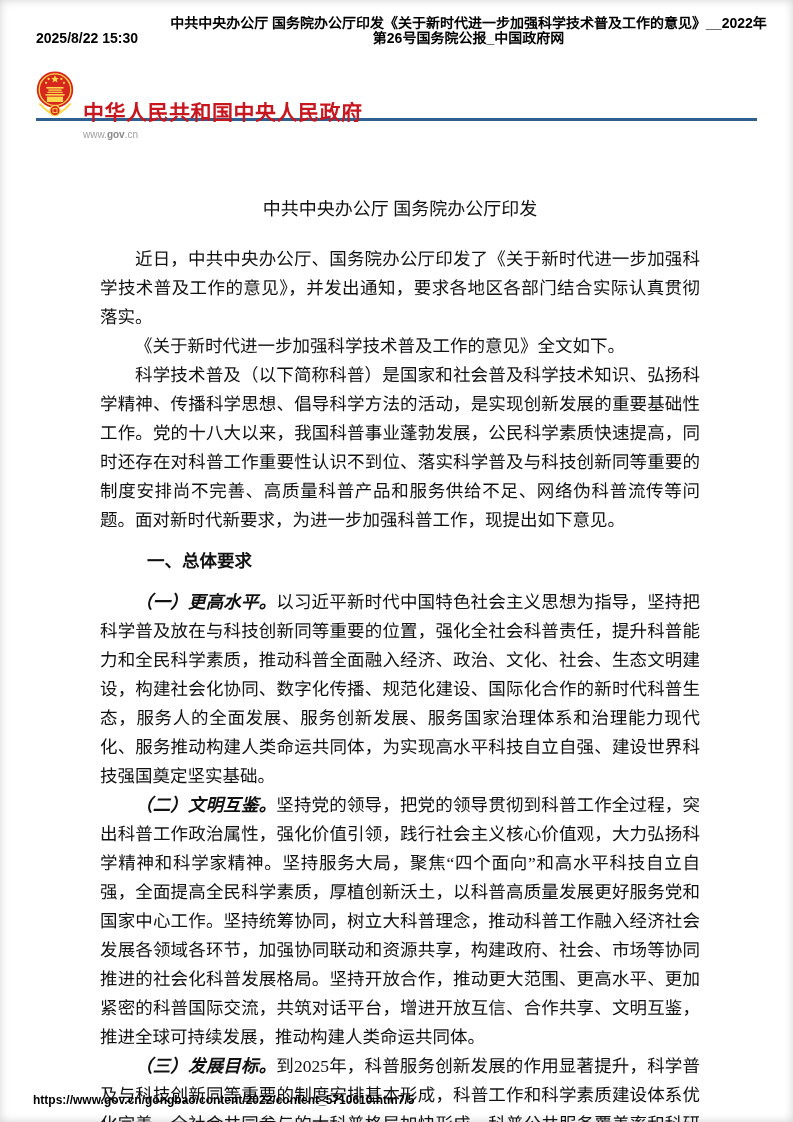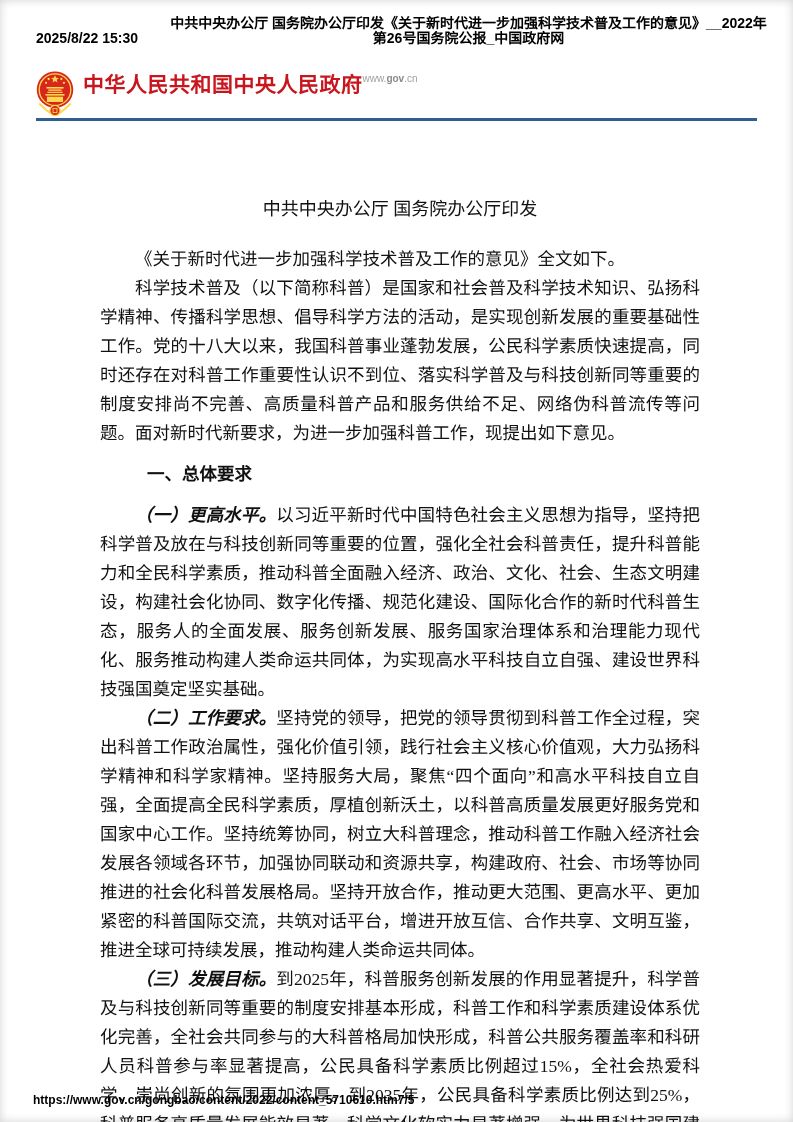--- a/index.html
+++ b/index.html
@@ -22,21 +22,21 @@
   .ph-timestamp{white-space:nowrap;margin-right:30px;}
   .ph-title{flex:1;text-align:center;line-height:15px;}
   
   .banner{
     position:absolute;top:70px;left:36px;right:36px;height:48px;
     border-bottom:3px solid #2e5f8f;
     box-sizing:content-box;
   }
   .banner-row{display:flex;align-items:flex-start;height:48px;}
   .emblem{width:38px;height:48px;flex:0 0 38px;margin-right:9px;}
-  .brand{display:flex;flex-direction:row;justify-content:flex-start;}
+  .brand{display:flex;flex-direction:column;justify-content:flex-start;margin-top:28px;}
   .brand-name{
     font-size:21px;font-weight:bold;color:#c8161e;
     line-height:26px;margin-top:2px;letter-spacing:.5px;
     font-family:"Liberation Sans",sans-serif;
   }
   .brand-url{font-size:10px;color:#a0a0a0;line-height:16px;margin-top:1px;}
   .brand-url .gov{font-weight:bold;color:#8a8a8a;}
   
   .article{
     position:absolute;top:183px;left:100px;width:600px;
@@ -103,25 +103,26 @@
       <div class="brand">
         <div class="brand-name" style="color: rgb(200, 22, 30);">中华人民共和国中央人民政府</div>
         <div class="brand-url"><span>www.</span><span class="gov">gov</span><span>.cn</span></div>
       </div>
     </div>
   </div>
 
   <div class="article">
     <h2 class="doc-title"><span>中共中央办公厅 国务院办公厅印发</span><br></h2>
     <div class="doc-body">
+        <p>近日，中共中央办公厅、国务院办公厅印发了《关于新时代进一步加强科学技术普及工作的意见》，并发出通知，要求各地区各部门结合实际认真贯彻落实。</p>
         <p>《关于新时代进一步加强科学技术普及工作的意见》全文如下。</p>
         <p>科学技术普及（以下简称科普）是国家和社会普及科学技术知识、弘扬科学精神、传播科学思想、倡导科学方法的活动，是实现创新发展的重要基础性工作。党的十八大以来，我国科普事业蓬勃发展，公民科学素质快速提高，同时还存在对科普工作重要性认识不到位、落实科学普及与科技创新同等重要的制度安排尚不完善、高质量科普产品和服务供给不足、网络伪科普流传等问题。面对新时代新要求，为进一步加强科普工作，现提出如下意见。</p>
         <h3>一、总体要求</h3>
         <p><span class="lead">（一）更高水平。</span>以习近平新时代中国特色社会主义思想为指导，坚持把科学普及放在与科技创新同等重要的位置，强化全社会科普责任，提升科普能力和全民科学素质，推动科普全面融入经济、政治、文化、社会、生态文明建设，构建社会化协同、数字化传播、规范化建设、国际化合作的新时代科普生态，服务人的全面发展、服务创新发展、服务国家治理体系和治理能力现代化、服务推动构建人类命运共同体，为实现高水平科技自立自强、建设世界科技强国奠定坚实基础。</p>
-        <p><span class="lead">（二）工作要求。</span>坚持党的领导，把党的领导贯彻到科普工作全过程，突出科普工作政治属性，强化价值引领，践行社会主义核心价值观，大力弘扬科学精神和科学家精神。坚持服务大局，聚焦“四个面向”和高水平科技自立自强，全面提高全民科学素质，厚植创新沃土，以科普高质量发展更好服务党和国家中心工作。坚持统筹协同，树立大科普理念，推动科普工作融入经济社会发展各领域各环节，加强协同联动和资源共享，构建政府、社会、市场等协同推进的社会化科普发展格局。坚持开放合作，推动更大范围、更高水平、更加紧密的科普国际交流，共筑对话平台，增进开放互信、合作共享、文明互鉴，推进全球可持续发展，推动构建人类命运共同体。</p>
+        <p><span class="lead">（二）文明互鉴。</span>坚持党的领导，把党的领导贯彻到科普工作全过程，突出科普工作政治属性，强化价值引领，践行社会主义核心价值观，大力弘扬科学精神和科学家精神。坚持服务大局，聚焦“四个面向”和高水平科技自立自强，全面提高全民科学素质，厚植创新沃土，以科普高质量发展更好服务党和国家中心工作。坚持统筹协同，树立大科普理念，推动科普工作融入经济社会发展各领域各环节，加强协同联动和资源共享，构建政府、社会、市场等协同推进的社会化科普发展格局。坚持开放合作，推动更大范围、更高水平、更加紧密的科普国际交流，共筑对话平台，增进开放互信、合作共享、文明互鉴，推进全球可持续发展，推动构建人类命运共同体。</p>
         <p><span class="lead">（三）发展目标。</span>到2025年，科普服务创新发展的作用显著提升，科学普及与科技创新同等重要的制度安排基本形成，科普工作和科学素质建设体系优化完善，全社会共同参与的大科普格局加快形成，科普公共服务覆盖率和科研人员科普参与率显著提高，公民具备科学素质比例超过15%，全社会热爱科学、崇尚创新的氛围更加浓厚。到2035年，公民具备科学素质比例达到25%，科普服务高质量发展能效显著，科学文化软实力显著增强，为世界科技强国建设提供有力支撑。</p>
       </div>
   </div>
 
   <div class="print-footer">
     <span>https://www.gov.cn/gongbao/content/2022/content_5710610.htm</span>
     <span>7/5</span>
   </div>
 
 </div>

